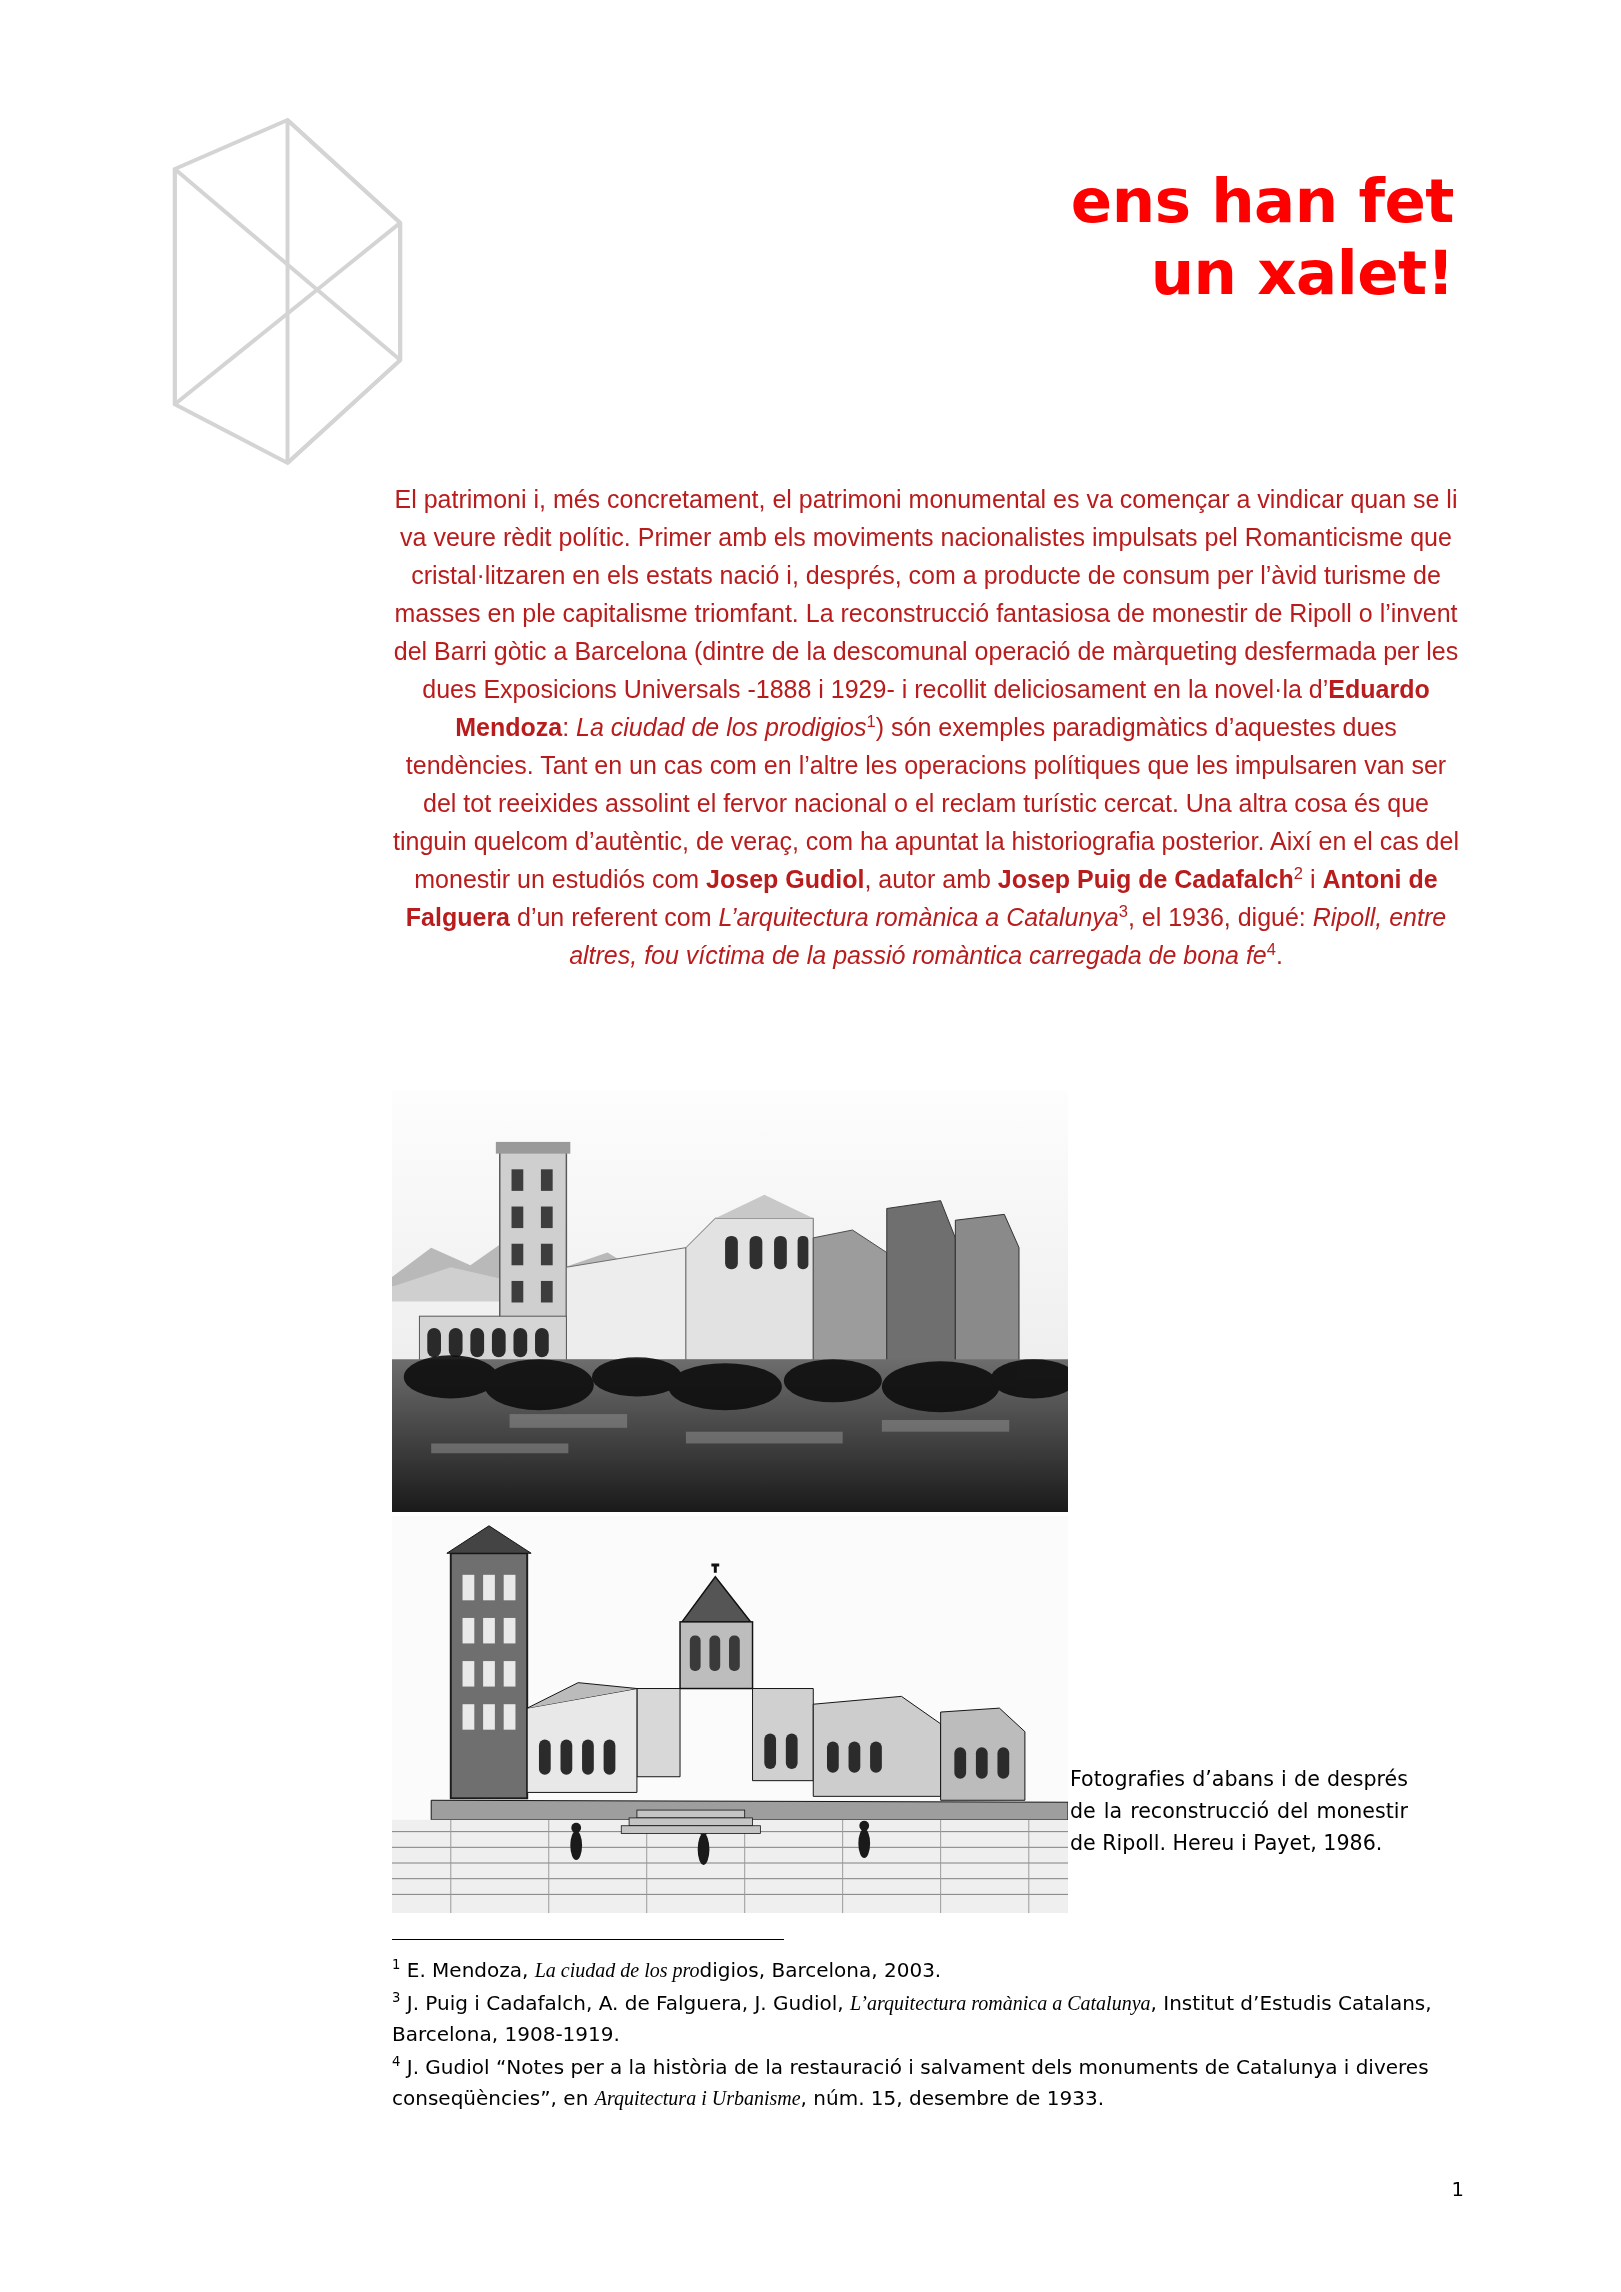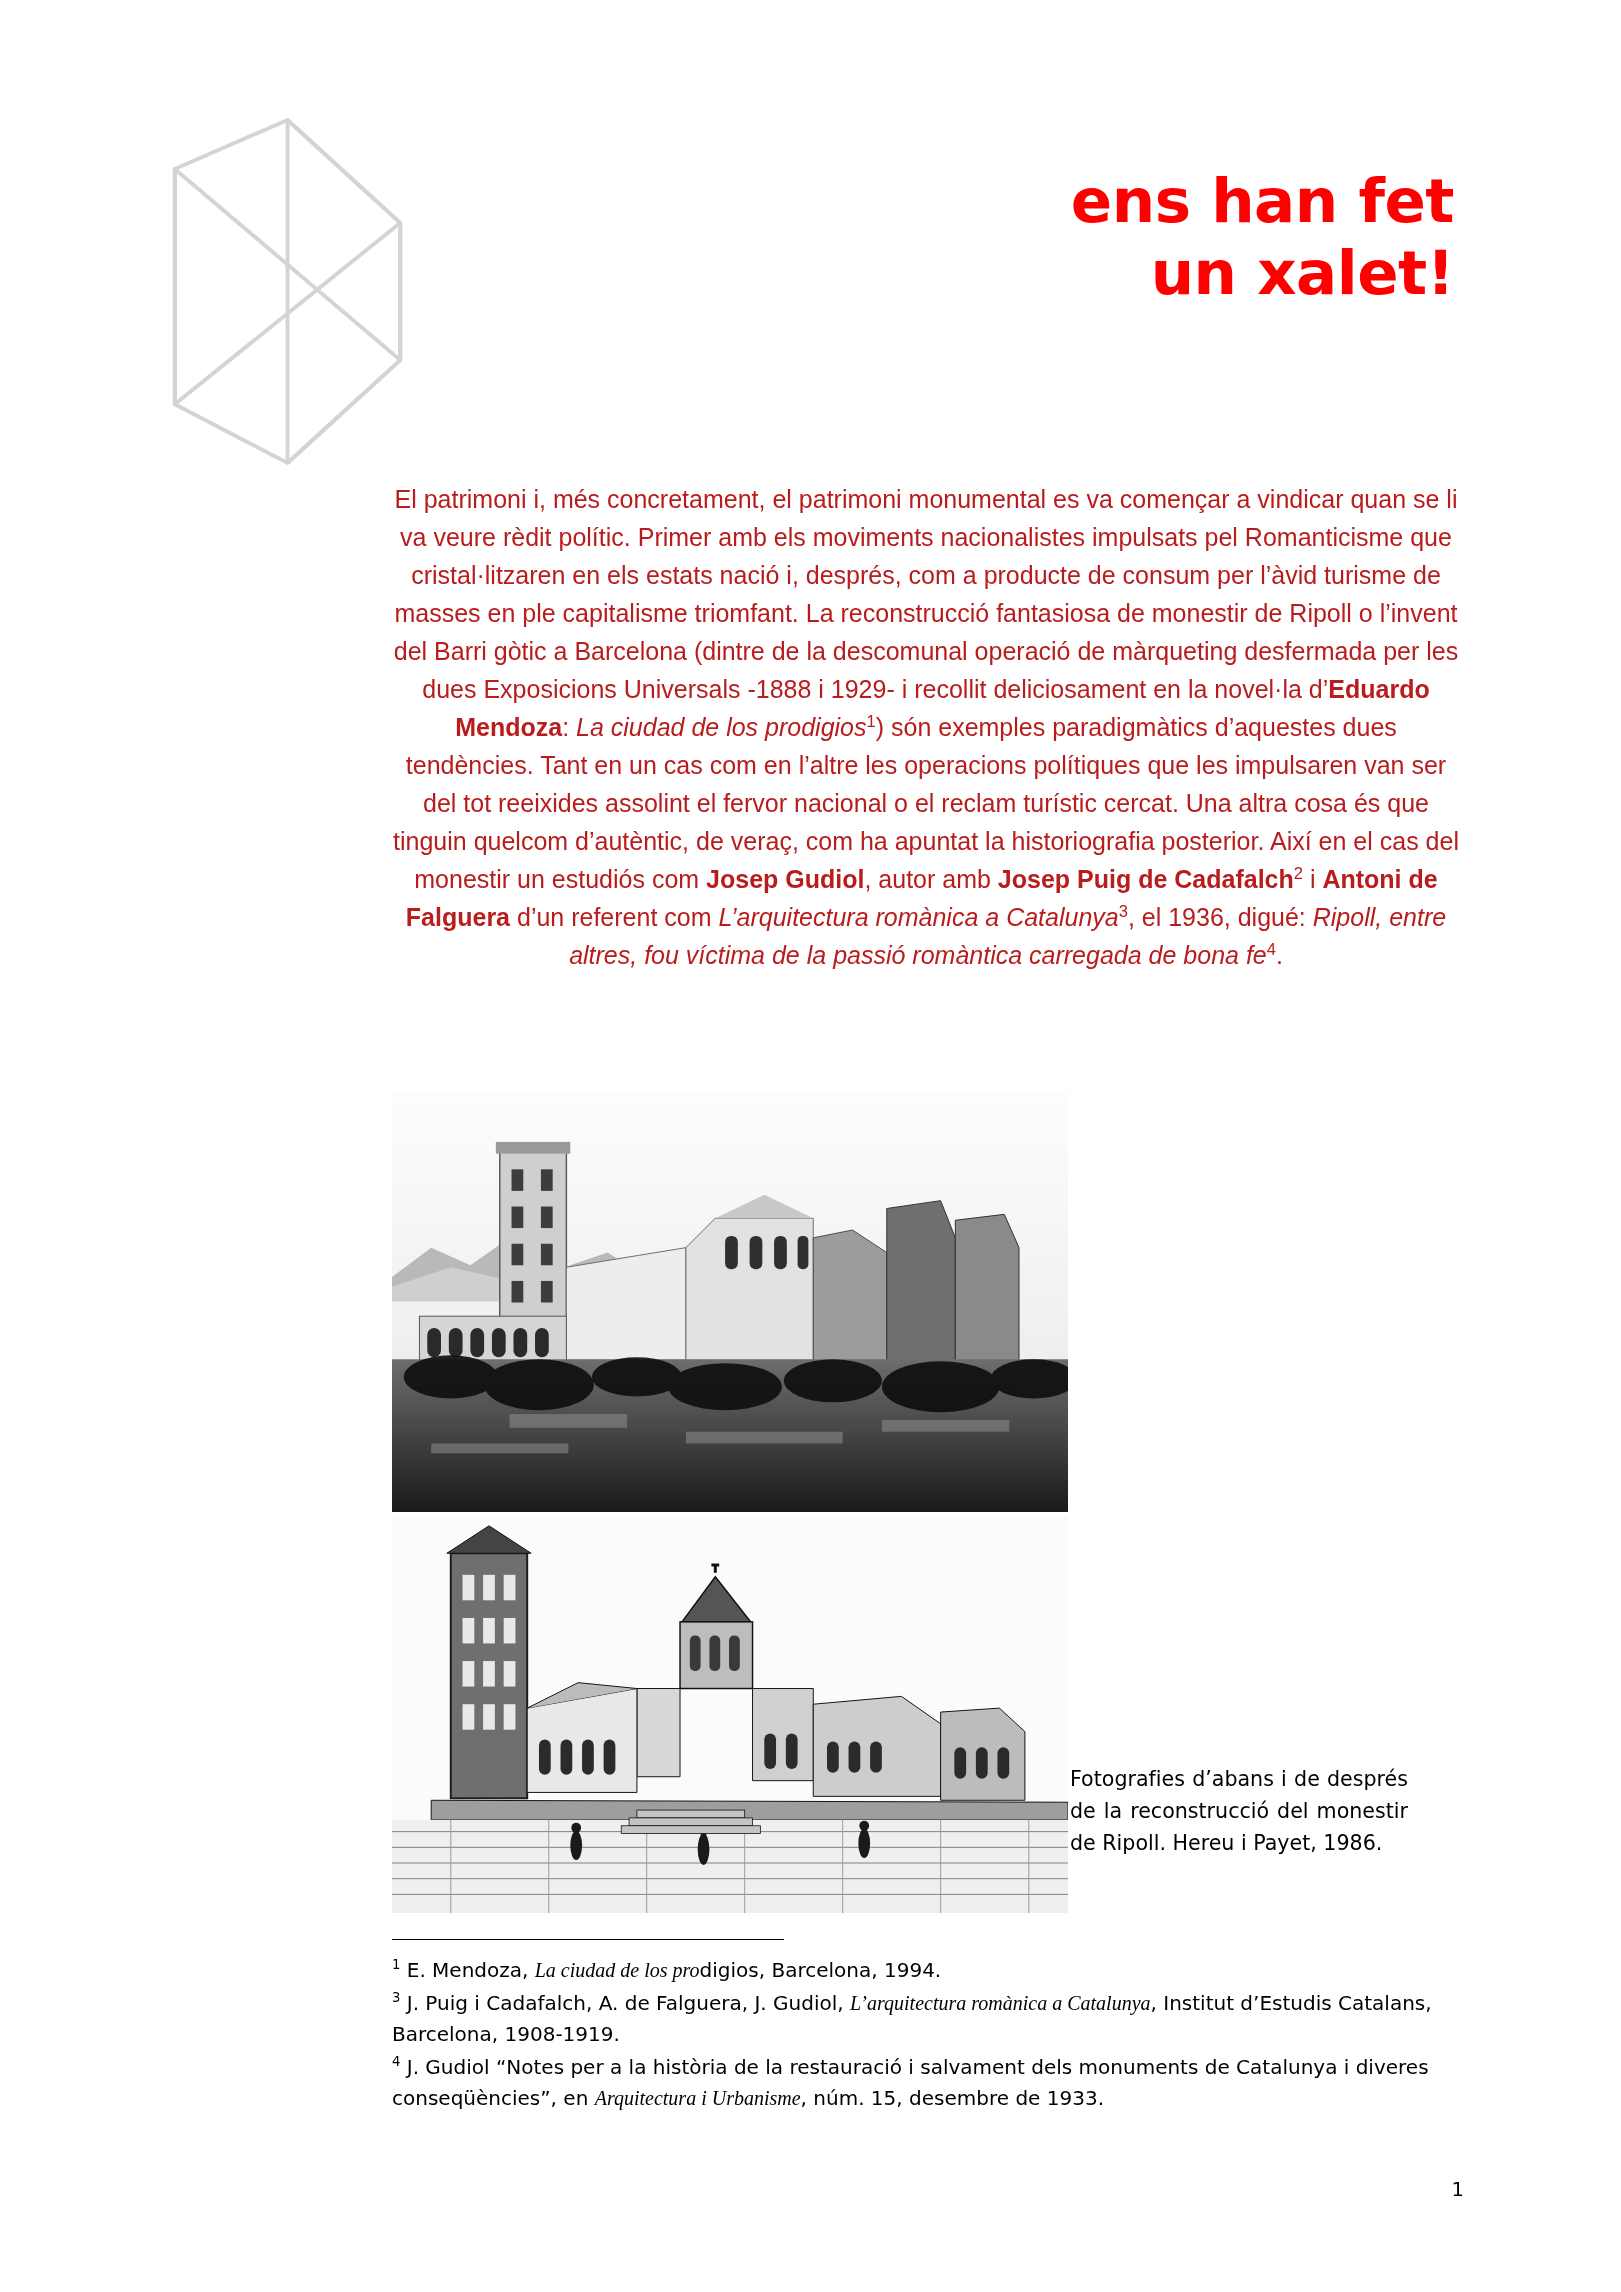--- a/index.html
+++ b/index.html
@@ -309,21 +309,21 @@
       </g>
     </svg>
   </div>
 
   <div class="caption">Fotografies d’abans i de després de la reconstrucció del monestir de Ripoll. Hereu i Payet, 1986.</div>
 
   <div class="fn-rule"></div>
 
   <div class="footnotes">
     <p>
-      <sup>1</sup><span> E. Mendoza, </span><i>La ciudad de los pro</i><span>digios, Barcelona, 1994.</span>
+      <sup>1</sup><span> E. Mendoza, </span><i>La ciudad de los pro</i><span>digios, Barcelona, 2003.</span>
     </p>
     <p>
       <sup>3</sup><span> J. Puig i Cadafalch, A. de Falguera, J. Gudiol, </span><i>L’arquitectura romànica a Catalunya</i><span>, Institut d’Estudis Catalans, Barcelona, 1908-1919.</span>
     </p>
     <p>
       <sup>4</sup><span> J. Gudiol “Notes per a la història de la restauració i salvament dels monuments de Catalunya i diveres conseqüències”, en </span><i>Arquitectura i Urbanisme</i><span>, núm. 15, desembre de 1933.</span>
     </p>
   </div>
 
   <div class="page-number">1</div>

